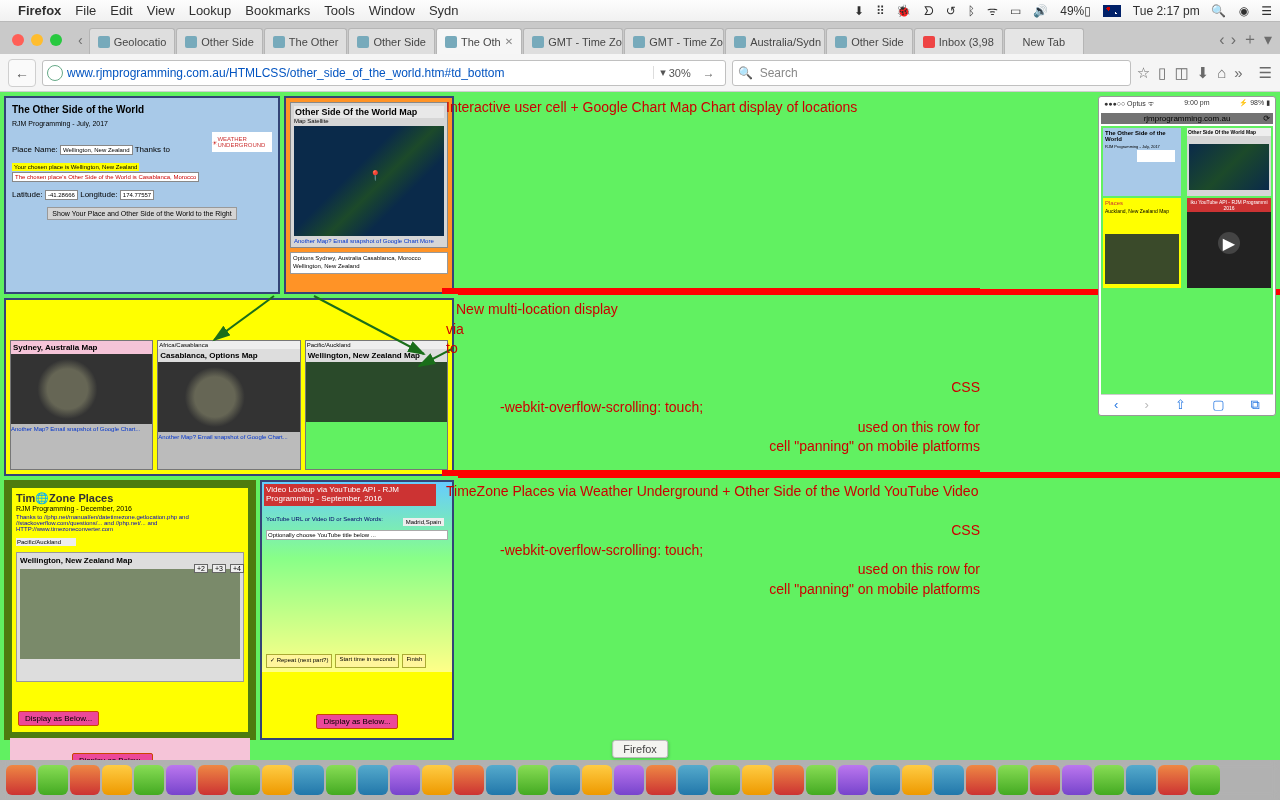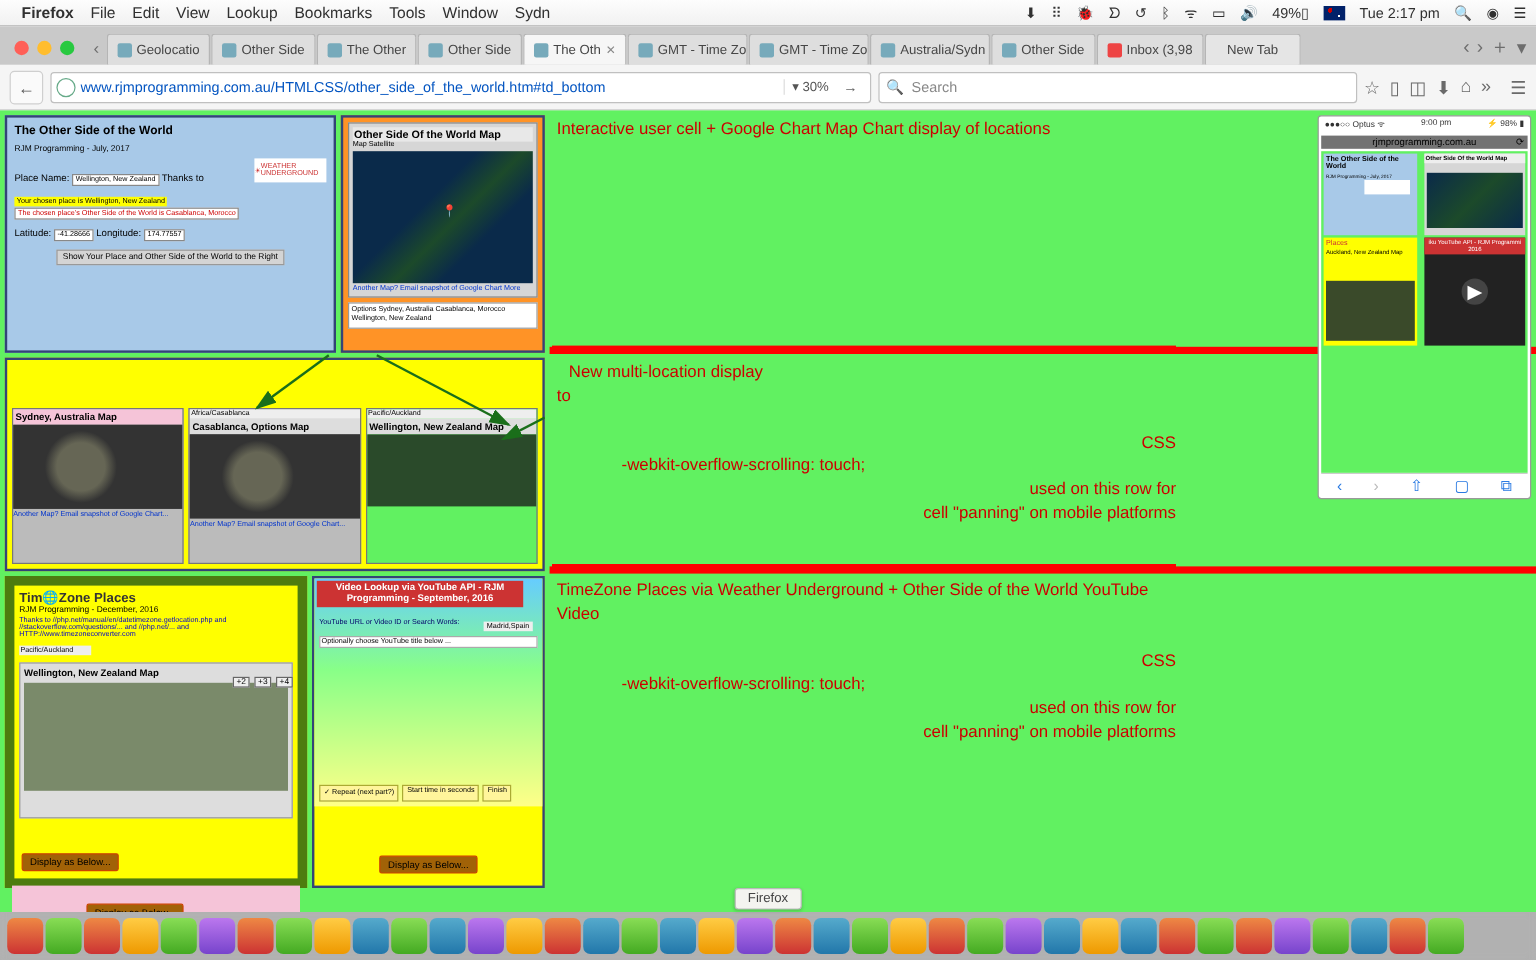--- a/index.html
+++ b/index.html
@@ -35,21 +35,21 @@
 .urlbox .globe { width:16px; height:16px; border-radius:50%; border:1.5px solid #6a8; margin-right:4px; }
 .urlbox input { border:none; outline:none; flex:1; font-size:12px; color:#0455c1; }
 .urlbox .zoom { color:#555; font-size:11px; padding:0 6px; border-left:1px solid #ddd; display:flex; align-items:center; gap:3px; }
 .urlbox .go { padding:0 6px; color:#666; }
 .searchbox { flex:.8; height:26px; border:1px solid #c0c0c0; border-radius:3px; background:#fff; display:flex; align-items:center; padding:0 6px; font-size:12px; color:#888; gap:6px; }
 .tbicons { display:flex; gap:8px; color:#6a6a6a; font-size:15px; align-items:center; }
 
 
 .page { flex:1; background:#61f161; position:relative; overflow:hidden; }
 .leftcol { position:absolute; left:4px; top:4px; width:450px; height:100%; }
-.rtext  { position:absolute; left:460px; top:0; right:300px; height:100%; }
+.rtext  { position:absolute; left:442px; top:0; right:300px; height:100%; }
 .phone  { position:absolute; right:4px; top:4px; width:178px; height:320px; background:#fff; border:1px solid #999; border-radius:3px; padding:2px; }
 
 
 .row1 { display:flex; gap:4px; height:198px; }
 .bluecell { flex:1; background:#a8c9e8; border:2px solid #347; padding:6px; font-size:8px; color:#000; position:relative; }
 .bluecell h4 { font-size:10px; font-weight:700; margin-bottom:4px; }
 .bluecell small { font-size:7px; }
 .wulogo { position:absolute; right:6px; top:34px; width:60px; height:20px; background:#fff; font-size:6px; color:#c33; display:flex; align-items:center; justify-content:center; }
 .miniInput { background:#fff; border:1px solid #888; font-size:6px; padding:1px 2px; margin:1px 0; display:inline-block; }
 .yellowBtn { background:#ff0; font-size:6px; padding:1px 2px; display:inline-block; }
@@ -71,26 +71,26 @@
 .submap.green { background:#61f161; }
 .submap.pink .hdr { background:#f5c4d8; }
 
 
 .row3 { height:260px; margin-top:4px; display:flex; gap:4px; }
 .tzcell { flex:1.2; background:#ffff00; border:8px solid #4d7c0f; padding:4px; position:relative; }
 .tzcell h4 { font-size:11px; color:#333; }
 .tzinner { background:#ddd; border:1px solid #999; margin-top:6px; padding:3px; height:130px; }
 .tzinner h5 { font-size:8px; font-weight:700; }
 .plus { background:#eee; border:1px solid #666; font-size:7px; padding:0 2px; position:absolute; top:76px; }
-.orangeBtn { background:#a16207; color:#000; font-size:8px; padding:2px 6px; border-radius:2px; display:inline-block; border:1px solid #c40; }
+.orangeBtn { background:#ec4899; color:#000; font-size:8px; padding:2px 6px; border-radius:2px; display:inline-block; border:1px solid #c40; }
 .pinkcell { height:30px; background:#f5c4d8; margin-top:4px; }
 
 .ytcell { flex:1; background:#ffff00; border:2px solid #347; padding:0; position:relative; }
 .ytgrad { height:190px; background:linear-gradient(#6cf 0%,#8f8 40%,#ff8 100%); position:relative; }
-.ythdr { position:absolute; top:2px; left:2px; right:16px; background:#c33; color:#fff; font-size:8px; text-align:center; padding:2px; line-height:1.1;font-weight:bold; }
+.ythdr { position:absolute; top:2px; left:2px; right:16px; background:#c33; color:#fff; font-size:8px; padding:2px; line-height:1.1; }
 .ytbtn { position:absolute; top:36px; right:8px; background:#eee; font-size:6px; padding:1px 3px; }
 .ytfoot { position:absolute; bottom:4px; left:4px; right:4px; height:14px; display:flex; gap:3px; }
 .ytfoot span { background:#fff59b; border:1px solid #aa3; font-size:6px; padding:1px 3px; }
 
 
 .rtext { color:#c00; font-size:14px; line-height:1.4; }
 .rsec { padding:6px 0 0 4px; }
 .rsep { height:6px; background:#ff0000; margin:0; }
 .rsec .indent { margin-left:30px;text-align:right; }
 .rsec .indent2 { margin-left:54px; }
@@ -342,20 +342,21 @@
       </svg>
     </div>
 
     <div class="rtext">
       <div class="rsec" style="height:196px">
         <div>Interactive user cell + Google Chart Map Chart display of locations</div>
       </div>
       <div class="rsep"></div>
       <div class="rsec" style="height:176px">
         <div style="margin-left:10px">New multi-location display</div>
+        <div>via</div>
         <div>to</div>
         <br>
         <div class="indent">CSS</div>
         <div class="indent2">-webkit-overflow-scrolling: touch;</div>
         <div class="indent">used on this row for</div>
         <div class="indent">cell "panning" on mobile platforms</div>
       </div>
       <div class="rsep"></div>
       <div class="rsec">
         <div>TimeZone Places via Weather Underground + Other Side of the World YouTube Video</div>

